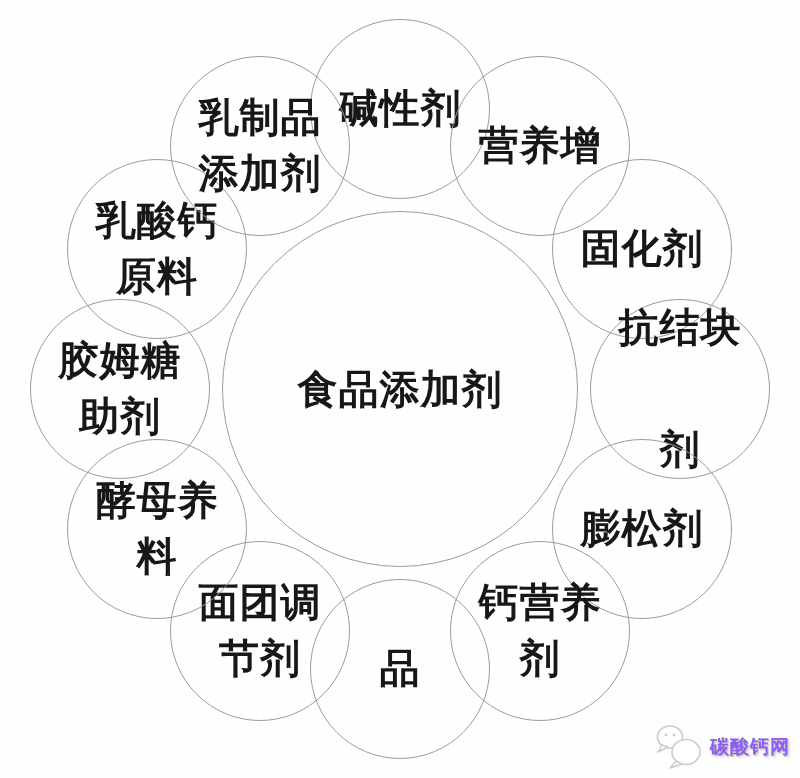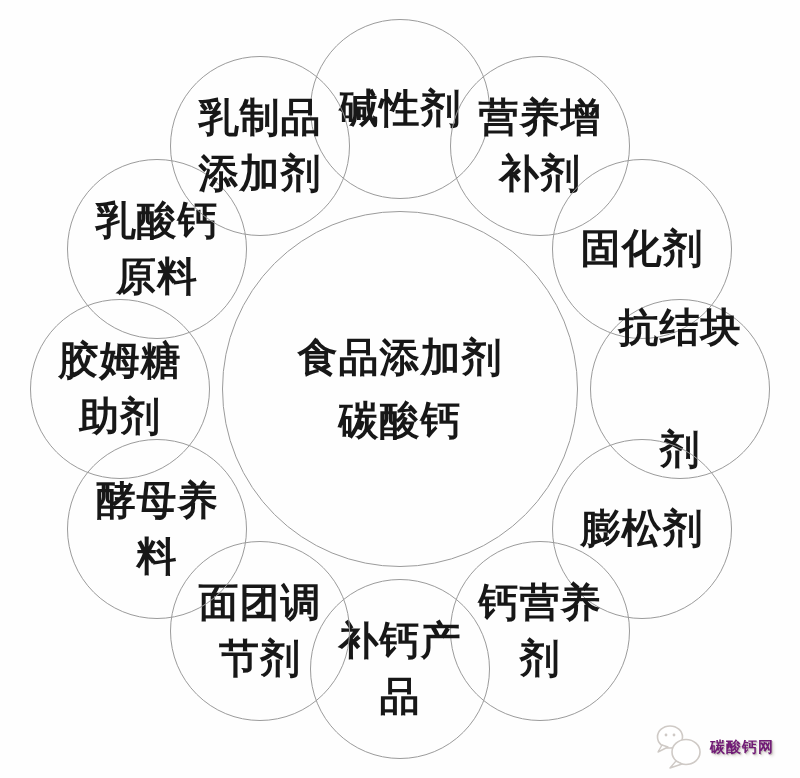--- a/index.html
+++ b/index.html
@@ -53,63 +53,60 @@
   .watermark {
     position: absolute;
     left: 654px; top: 722px;
     display: flex;
     align-items: center;
     gap: 4px;
   }
   .wm-text {
     font-family: "Liberation Sans", "DejaVu Sans", sans-serif;
     font-weight: bold;
-    font-size: 15px;
+    font-size: 19px;
     letter-spacing: 1px;
-    color: #701a75;
+    color: #8b5cf6;
     text-shadow: 1px 1px 0 #c7c2be, 2px 2px 3px #d8d3cf;
     white-space: nowrap;
   }
 </style>
 </head>
 <body>
 
 <div class="stage">
 
   <div class="bubble bubble-center">
     <span class="line">食品添加剂</span>
-    <span class="line">碳酸钙</span>
   </div>
 
   <div class="bubble bubble-outer pos-0">
     <span class="line">碱性剂</span>
     <span class="line"></span>
   </div>
   <div class="bubble bubble-outer pos-1">
     <span class="line">营养增</span>
-    <span class="line">补剂</span>
   </div>
   <div class="bubble bubble-outer pos-2">
     <span class="line">固化剂</span>
     <span class="line"></span>
   </div>
   <div class="bubble bubble-outer pos-3">
     <span class="line">抗结块</span>
     <span class="line">剂</span>
   </div>
   <div class="bubble bubble-outer pos-4">
     <span class="line">膨松剂</span>
     <span class="line"></span>
   </div>
   <div class="bubble bubble-outer pos-5">
     <span class="line">钙营养</span>
     <span class="line">剂</span>
   </div>
   <div class="bubble bubble-outer pos-6">
-    <span class="line">补钙产</span>
     <span class="line">品</span>
   </div>
   <div class="bubble bubble-outer pos-7">
     <span class="line">面团调</span>
     <span class="line">节剂</span>
   </div>
   <div class="bubble bubble-outer pos-8">
     <span class="line">酵母养</span>
     <span class="line">料</span>
   </div>

